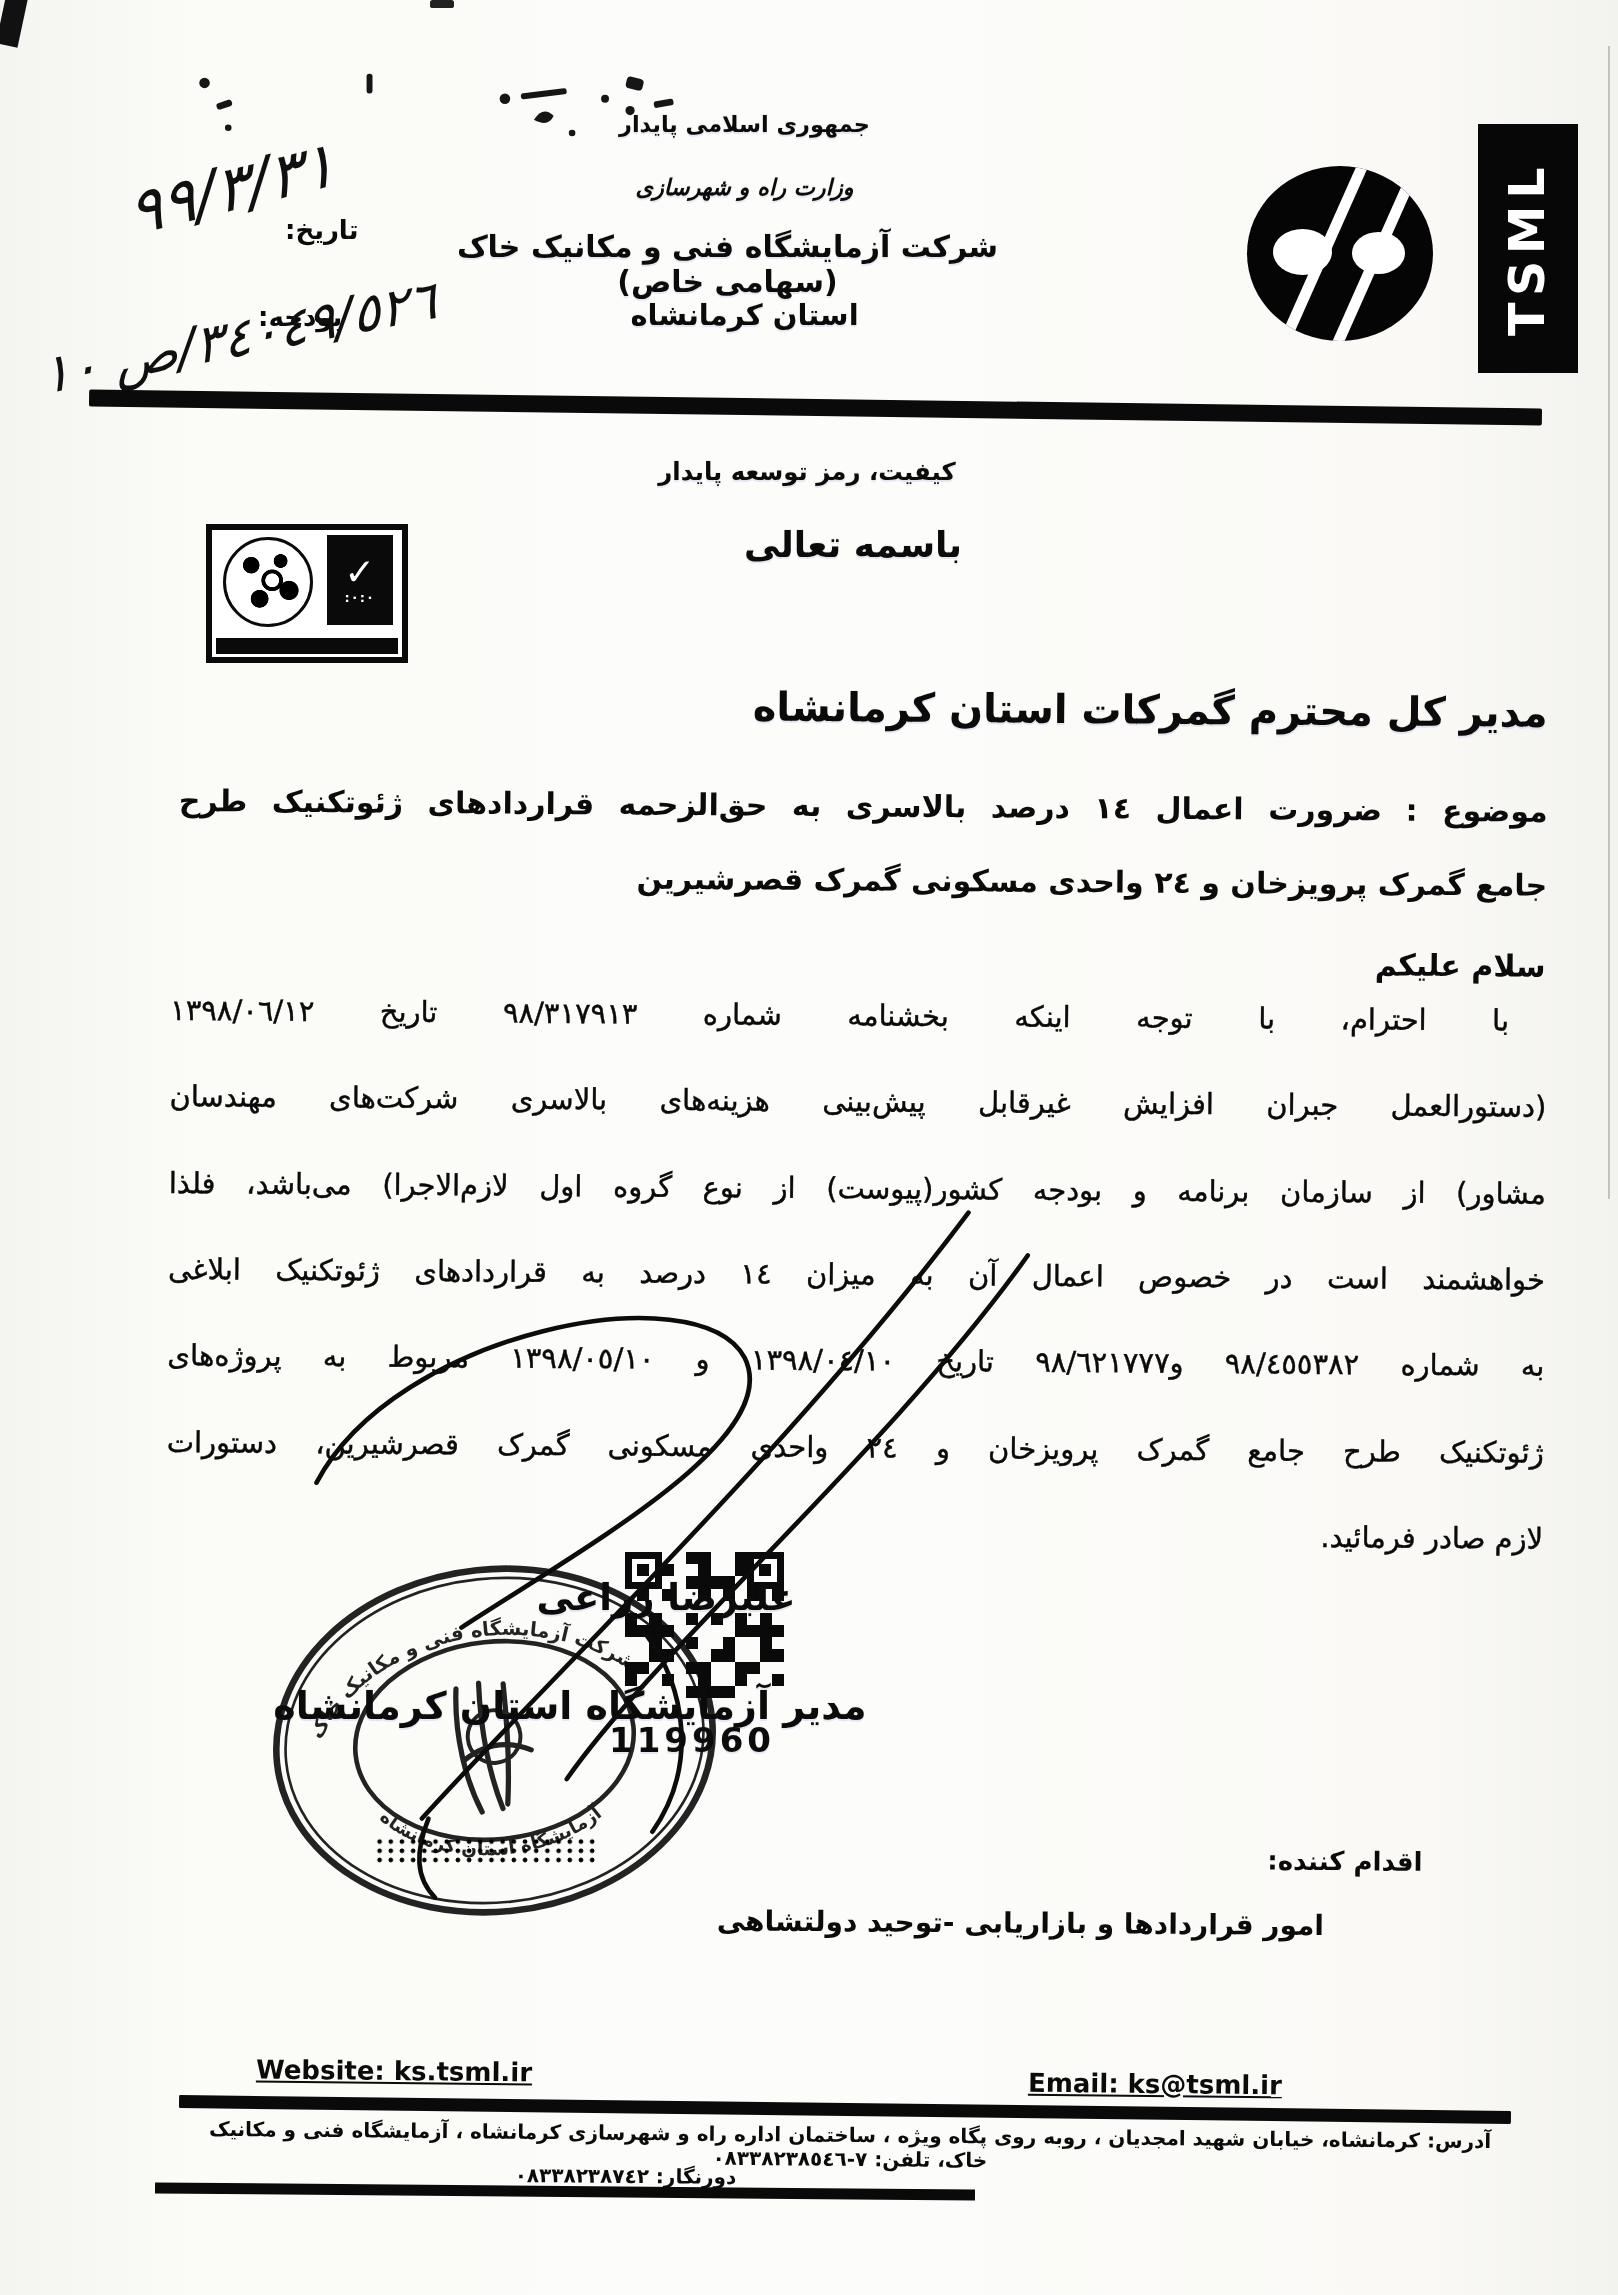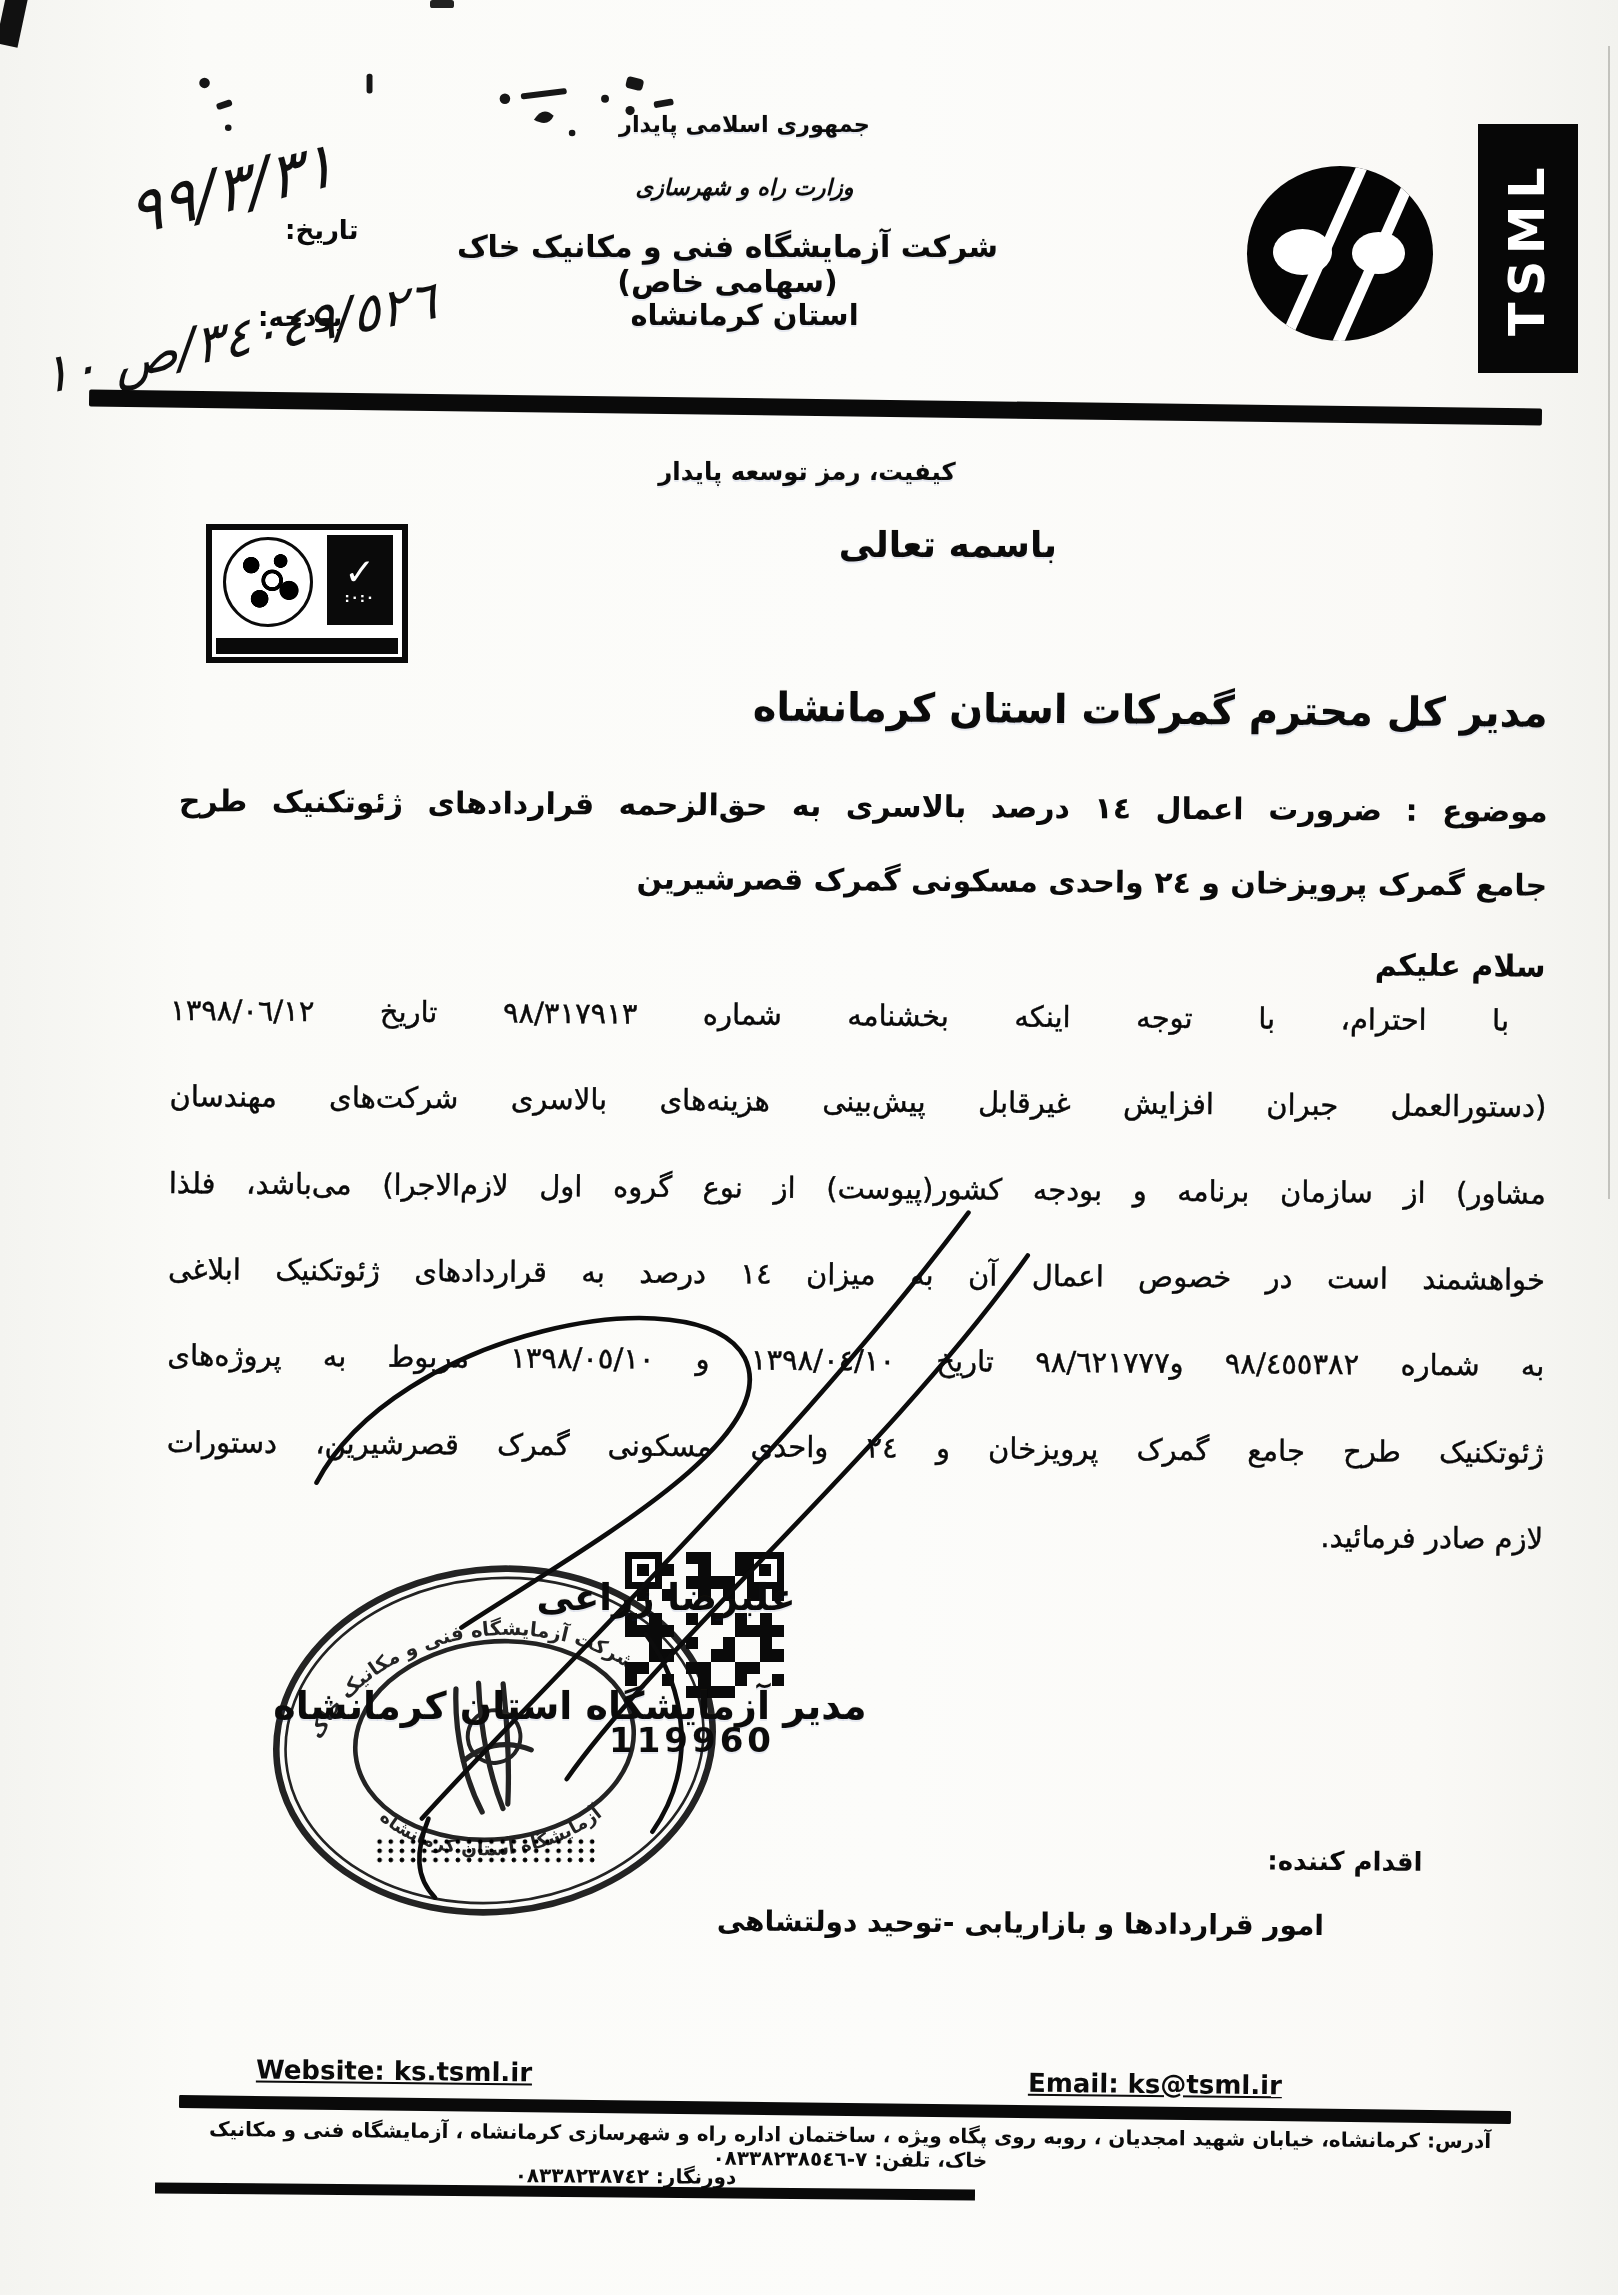--- a/index.html
+++ b/index.html
@@ -37,21 +37,21 @@
   .logo-stripe{position:absolute;width:10.5px;height:224px;background:#fff;top:-20px;}
   .logo-stripe.s1{left:69px;transform:rotate(24deg);}
   .logo-stripe.s2{left:123px;transform:rotate(24deg);}
   .logo-blob{position:absolute;background:#fff;border-radius:50%;}
   .tsml-box{left:1478px;top:124px;width:100px;height:249px;background:#070707;display:flex;align-items:center;justify-content:center;}
   .tsml-box span{transform:rotate(-90deg);color:#fff;font-size:49px;font-weight:bold;letter-spacing:6.6px;white-space:nowrap;}
 
   .header-rule{left:89px;top:399px;width:1453px;height:17px;background:#0a0a0a;transform:rotate(0.75deg);border-radius:2px;}
 
   .motto{left:603px;top:413px;width:408px;font-size:24.4px;margin-top:44px;}
-  .basmala{left:649px;top:524px;width:408px;font-size:36px;text-align:right;}
+  .basmala{left:649px;top:524px;width:408px;font-size:36px;}
 
   
   .cert-box{left:206px;top:524px;width:190px;height:127px;border:6.6px solid #0a0a0a;background:#fff;}
   .cert-globe{position:absolute;left:10.5px;top:6.6px;width:84px;height:84px;border-radius:50%;border:3.3px solid #0a0a0a;
     background:
       radial-gradient(circle at 30% 30%,#000 0 8px,transparent 8.6px),
       radial-gradient(circle at 65% 25%,#000 0 6.6px,transparent 7.2px),
       radial-gradient(circle at 75% 60%,#000 0 9.2px,transparent 10px),
       radial-gradient(circle at 40% 70%,#000 0 8.6px,transparent 9.2px),
       radial-gradient(circle at 55% 48%,#fff 0 6.6px,#000 7.2px 10.5px,transparent 11.2px);}

